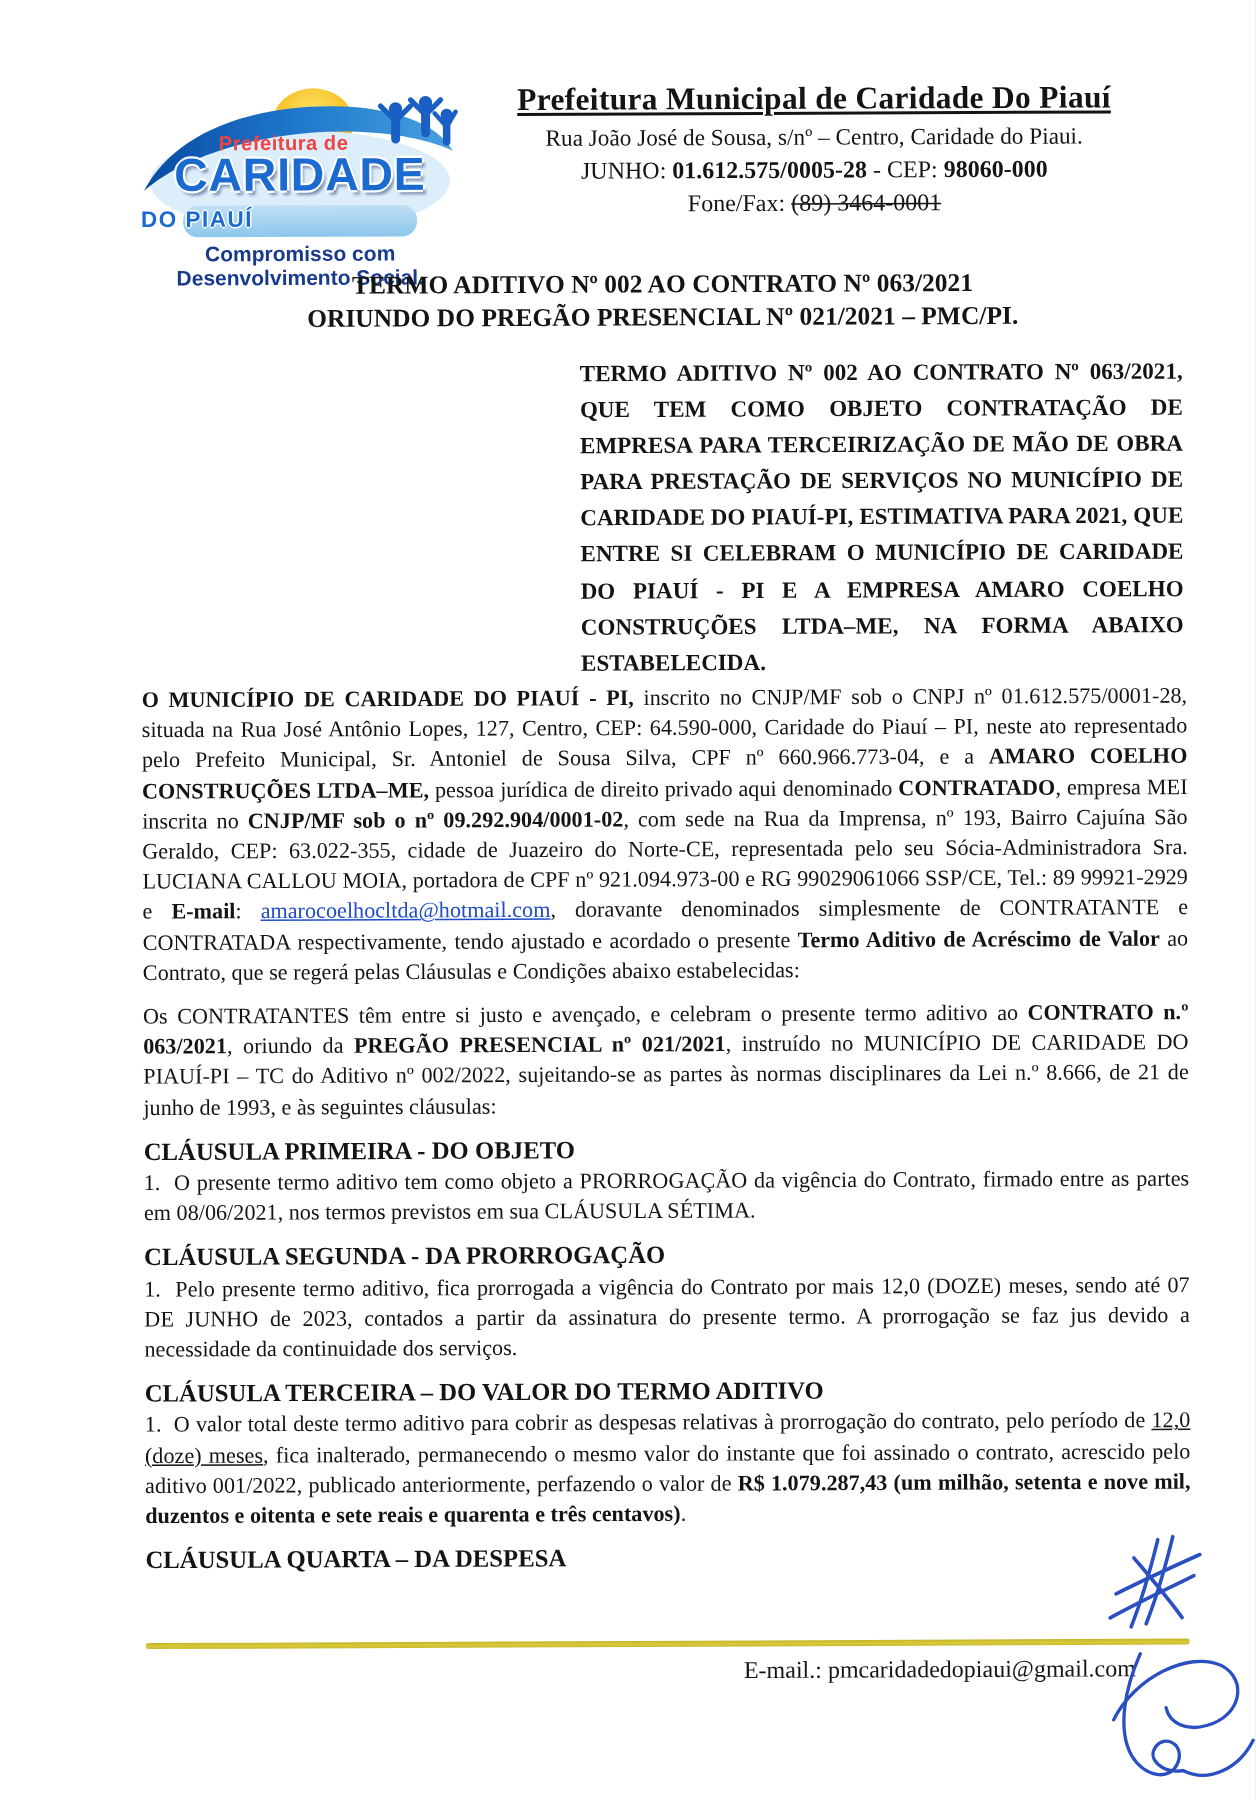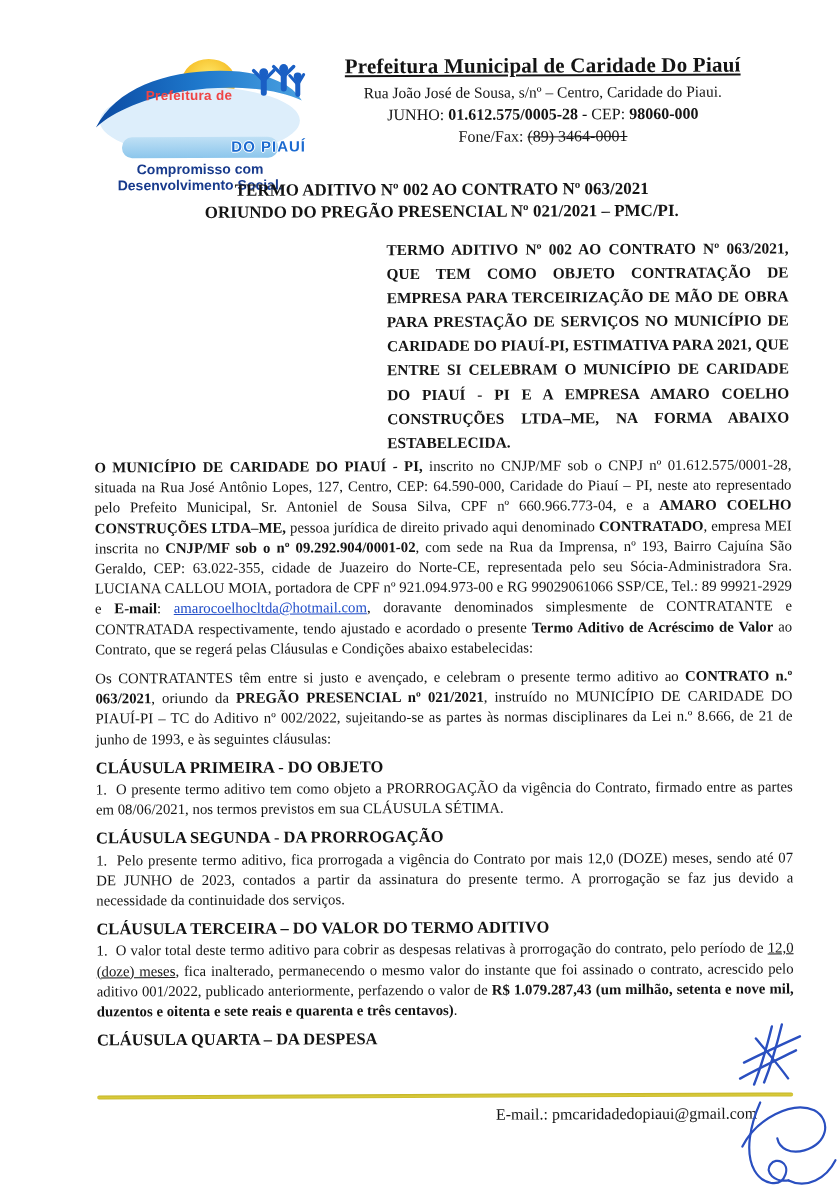--- a/index.html
+++ b/index.html
@@ -21,21 +21,21 @@
        background:radial-gradient(circle at 50% 40%, #ffe96b, #f7c531 55%, #ef9f1e);}
   .swoosh{position:absolute; left:0; top:4px;}
   .people{position:absolute; left:154px; top:2px;}
   .logo-line1{position:absolute; top:29px; left:52px; font-size:13.5px; font-weight:700;
               color:#ef4444; letter-spacing:.3px;}
   .logo-line2{position:absolute; top:40px; left:0; width:212px; text-align:center;
               font-size:31px; font-weight:700; color:var(--logoblue,#1b6ad0); letter-spacing:.5px;
               text-shadow:-1.5px 0 #fff,1.5px 0 #fff,0 -1.5px #fff,0 1.5px #fff,2px 3px 2px rgba(10,40,100,.45);}
   .logo-band{position:absolute; top:78px; left:28px; width:156px; height:21px;
              background:linear-gradient(180deg,#bfe0f5,#8cc6ec); border-radius:10px;}
-  .logo-line3{position:absolute; top:79px; left:0; width:212px; text-align:right;
+  .logo-line3{position:absolute; top:79px; left:0; width:212px; text-align:left;
               font-size:15px; font-weight:700; color:var(--logoblue,#1b6ad0); letter-spacing:1px;
               text-shadow:-1px 0 #fff,1px 0 #fff,0 -1px #fff,0 1px #fff;}
   .logo-tagline{position:absolute; top:102px; left:-2px; width:216px; text-align:center;
                 font-size:14px; font-weight:700; color:#173a8c;}
 
   .header-text{position:absolute; left:312px; top:54px; width:466px; text-align:center;}
   .org-name{font-size:21px; font-weight:700; text-decoration:underline; letter-spacing:.2px;}
   .addr{font-size:15.5px; margin-top:5px;}
   .cnpj-line,.fone-line{font-size:16px; margin-top:4px;}
 
@@ -84,20 +84,21 @@
           <circle cx="36" cy="8" r="4.5" fill="#1a5fc4"></circle>
           <path d="M36,13 L36,28" stroke="#1a5fc4" stroke-width="6" stroke-linecap="round" fill="none"></path>
           <path d="M36,16 L26,6 M36,16 L46,6" stroke="#1a5fc4" stroke-width="3.5" stroke-linecap="round" fill="none"></path>
           <circle cx="50" cy="16" r="4" fill="#1a5fc4"></circle>
           <path d="M50,21 L50,34" stroke="#1a5fc4" stroke-width="5" stroke-linecap="round" fill="none"></path>
           <path d="M50,24 L42,15 M50,24 L56,14" stroke="#1a5fc4" stroke-width="3" stroke-linecap="round" fill="none"></path>
         </g>
       </svg>
       <div class="logo-line1">Prefeitura de</div>
       <div class="logo-band"></div>
+      <div class="logo-line2">CARIDADE</div>
       <div class="logo-line3">DO PIAUÍ</div>
       <div class="logo-tagline">Compromisso com Desenvolvimento Social.</div>
     </div>
 
     <div class="header-text">
       <div class="org-name">Prefeitura Municipal de Caridade Do Piauí</div>
       <div class="addr">Rua João José de Sousa, s/nº – Centro, Caridade do Piaui.</div>
       <div class="cnpj-line">
         <span>JUNHO: </span><span class="b">01.612.575/0005-28</span><span> - CEP: </span><span class="b">98060-000</span>
       </div>

